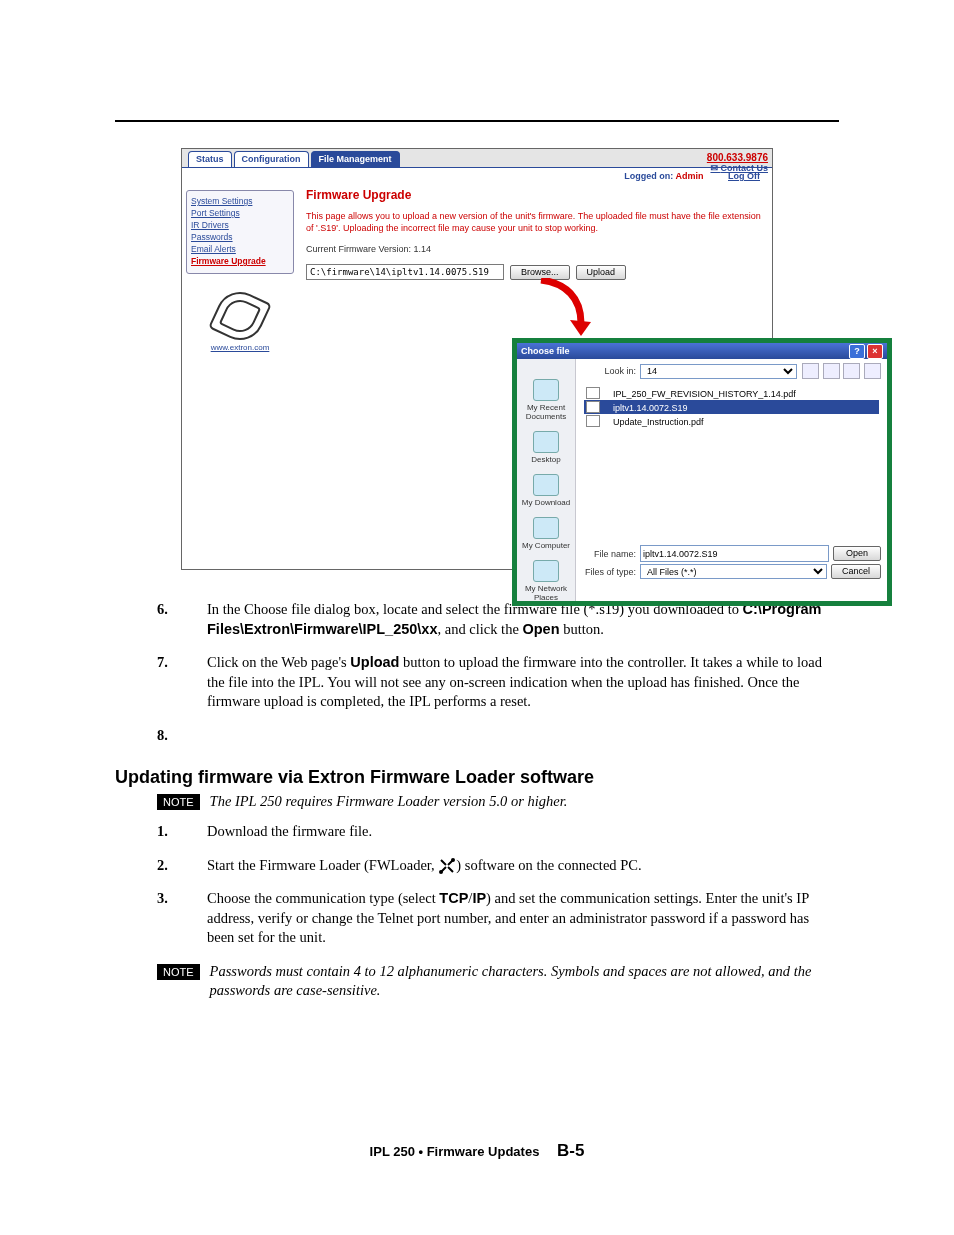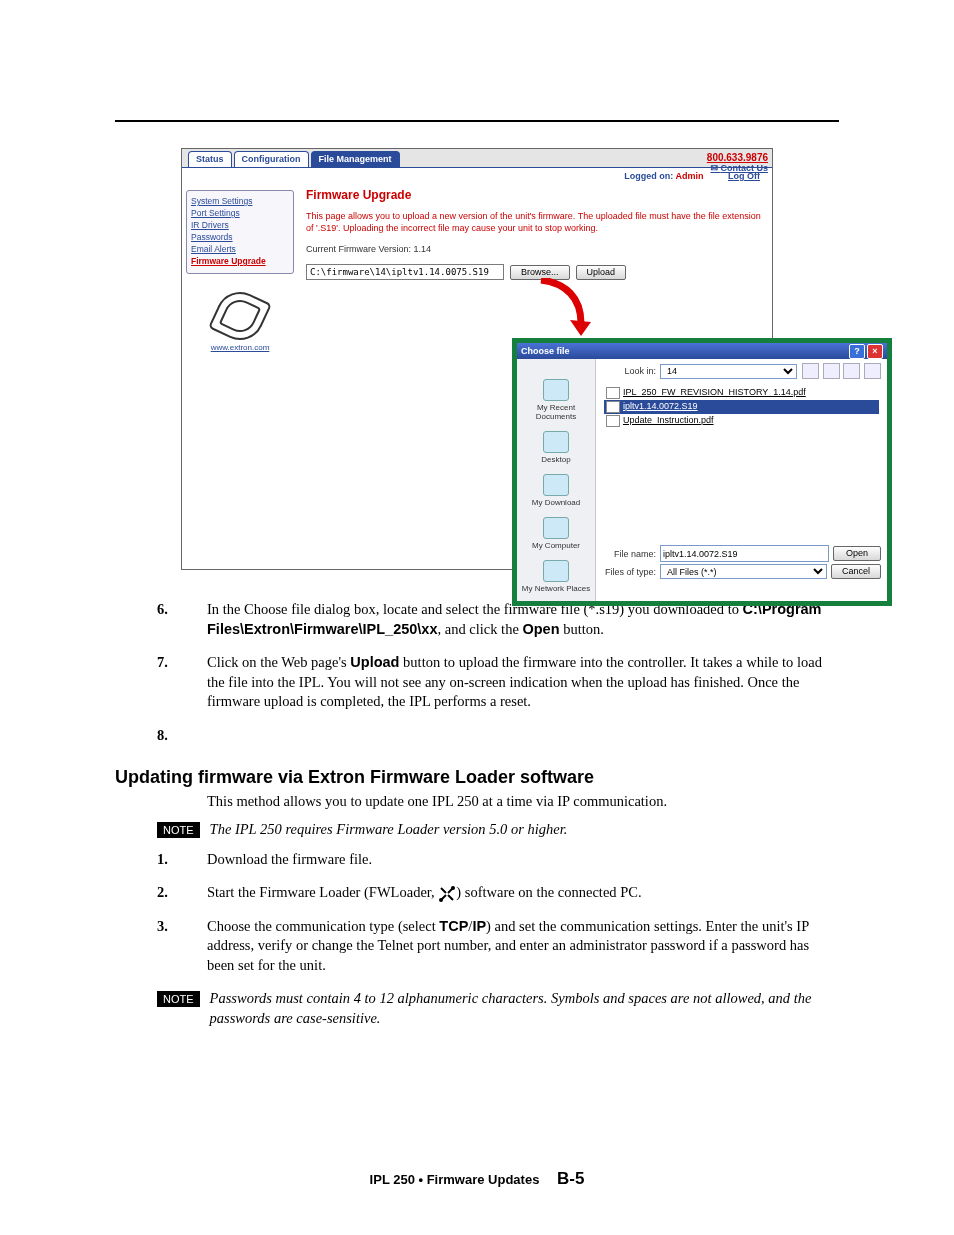--- a/index.html
+++ b/index.html
@@ -179,21 +179,21 @@
   .dlg-close span {
     width:14px; height:13px; border:1px solid #fff; border-radius:2px;
     background:#d33; color:#fff; font-weight:bold; text-align:center; line-height:12px;
   }
   .dlg-close span.help { background:#3a6fd8; }
   .dlg-body {
     display:flex;
     height: calc(100% - 16px);
   }
   .dlg-left {
-    width: 78px;
+    width: 58px;
     background: #eef0f4;
     padding-top: 20px;
     text-align: center;
   }
   .place { margin-bottom: 10px; font-size: 8px; color:#333; }
   .place .ico {
     width: 24px; height: 20px; margin: 0 auto 2px auto;
     border: 1px solid #7aa; background:#cde9f7; border-radius:3px;
   }
   .dlg-right {
@@ -211,21 +211,21 @@
   .dlg-toolbar span {
     display:inline-block; width:15px; height:14px; border:1px solid #aab; margin-left:1px;
     background:#eef; vertical-align:middle;
   }
   .file-list {
     border: none;
     padding: 4px 2px;
     height: 140px;
     font-size: 9px;
   }
-  .file-item { padding: 1px 2px; display:flex; align-items:flex-start; gap:3px;text-decoration:underline; }
+  .file-item { padding: 1px 2px; display:flex; align-items:flex-end; gap:13px; }
   .file-ico { width:12px; height:10px; background:#fff; border:1px solid #888; display:inline-block; }
   .file-item.sel { background:#2a4a9a; color:#fff; }
   .dlg-bottom {
     position:absolute; left:6px; right:6px; bottom:20px;
   }
   .dlg-bottom .dlg-row { margin-bottom:2px; }
   .dlg-bottom .win-btn { min-width:48px; text-align:center; }
   
   .step {
     display: flex;
@@ -421,21 +421,20 @@
     <div class="txt hb">
       <span>Click on the Web page's </span><b>Upload</b><span> button to upload the firmware into the controller.  It takes a while to load the file into the IPL.  You will not see any on-screen indication when the upload has finished.  Once the firmware upload is completed, the IPL performs a reset.</span>
     </div>
   </div>
 
   <div class="step">
     <div class="num"><span class="num-inner">8.</span></div>
   </div>
 
   <h2 class="section">Updating firmware via Extron Firmware Loader software</h2>
-  <div class="intro-line">This method allows you to update one IPL 250 at a time via IP communication.</div>
 
   <div class="note-row">
     <div class="note-badge">NOTE</div>
     <div class="note-text">The IPL 250 requires Firmware Loader version 5.0 or higher.</div>
   </div>
 
   <div class="step">
     <div class="num"><span class="num-inner">1.</span></div>
     <div class="txt">Download the firmware file.</div>
   </div>

